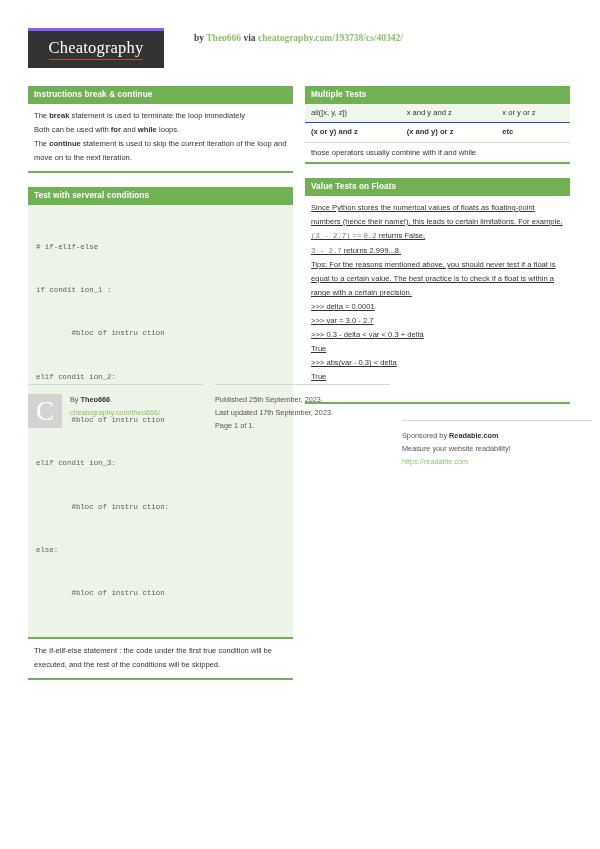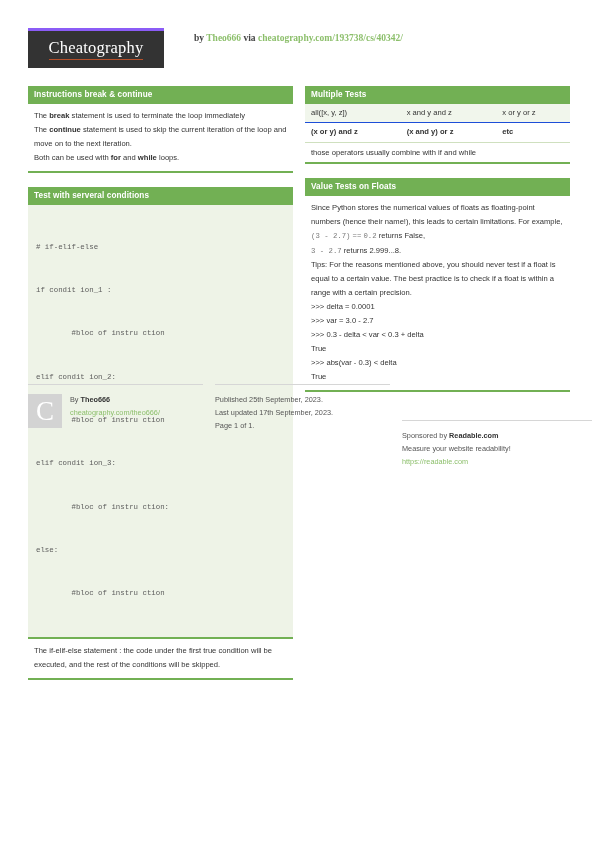--- a/index.html
+++ b/index.html
@@ -157,24 +157,25 @@
   }
   .tbl-note {
     padding: 5px 6px;
     font-size: 7.6px;
     background: #ffffff;
     border-top: 1px solid #cfe0bf;
   }
 
   
   .mixed-block {
-    padding: 5px 6px 6px 6px;
+    padding: 5px 6px 18px 6px;
     font-size: 7.6px;
     line-height: 1.85;
     color: #333333;
+    text-decoration: underline;
   }
   .mixed-block .line {
     margin: 0;
   }
   .mono {
     font-family: "Liberation Mono", monospace;
     font-size: 7.3px;
     color: #7a7a7a;
   }
 
@@ -248,22 +249,22 @@
 
   <div class="columns">
 
     <div class="col">
 
       <div class="section">
         <div class="sec-head">Instructions break &amp; continue</div>
         <div class="sec-body">
           <div class="txt-block">
             <p><span>The </span><b>break</b><span> statement is used to terminate the loop immediately</span></p>
+            <p><span>Both can be used with </span><b>for</b><span> and </span><b>while</b><span> loops.</span></p>
             <p><span>The </span><b>continue</b><span> statement is used to skip the current iteration of the loop and move on to the next iteration.</span></p>
-            <p><span>Both can be used with </span><b>for</b><span> and </span><b>while</b><span> loops.</span></p>
           </div>
         </div>
       </div>
 
       <div class="section">
         <div class="sec-head">Test with serveral conditions</div>
         <div class="sec-body">
           <div class="code-block">
             <div># if-elif-else</div>
             <div>if condit ion_1 :</div>

